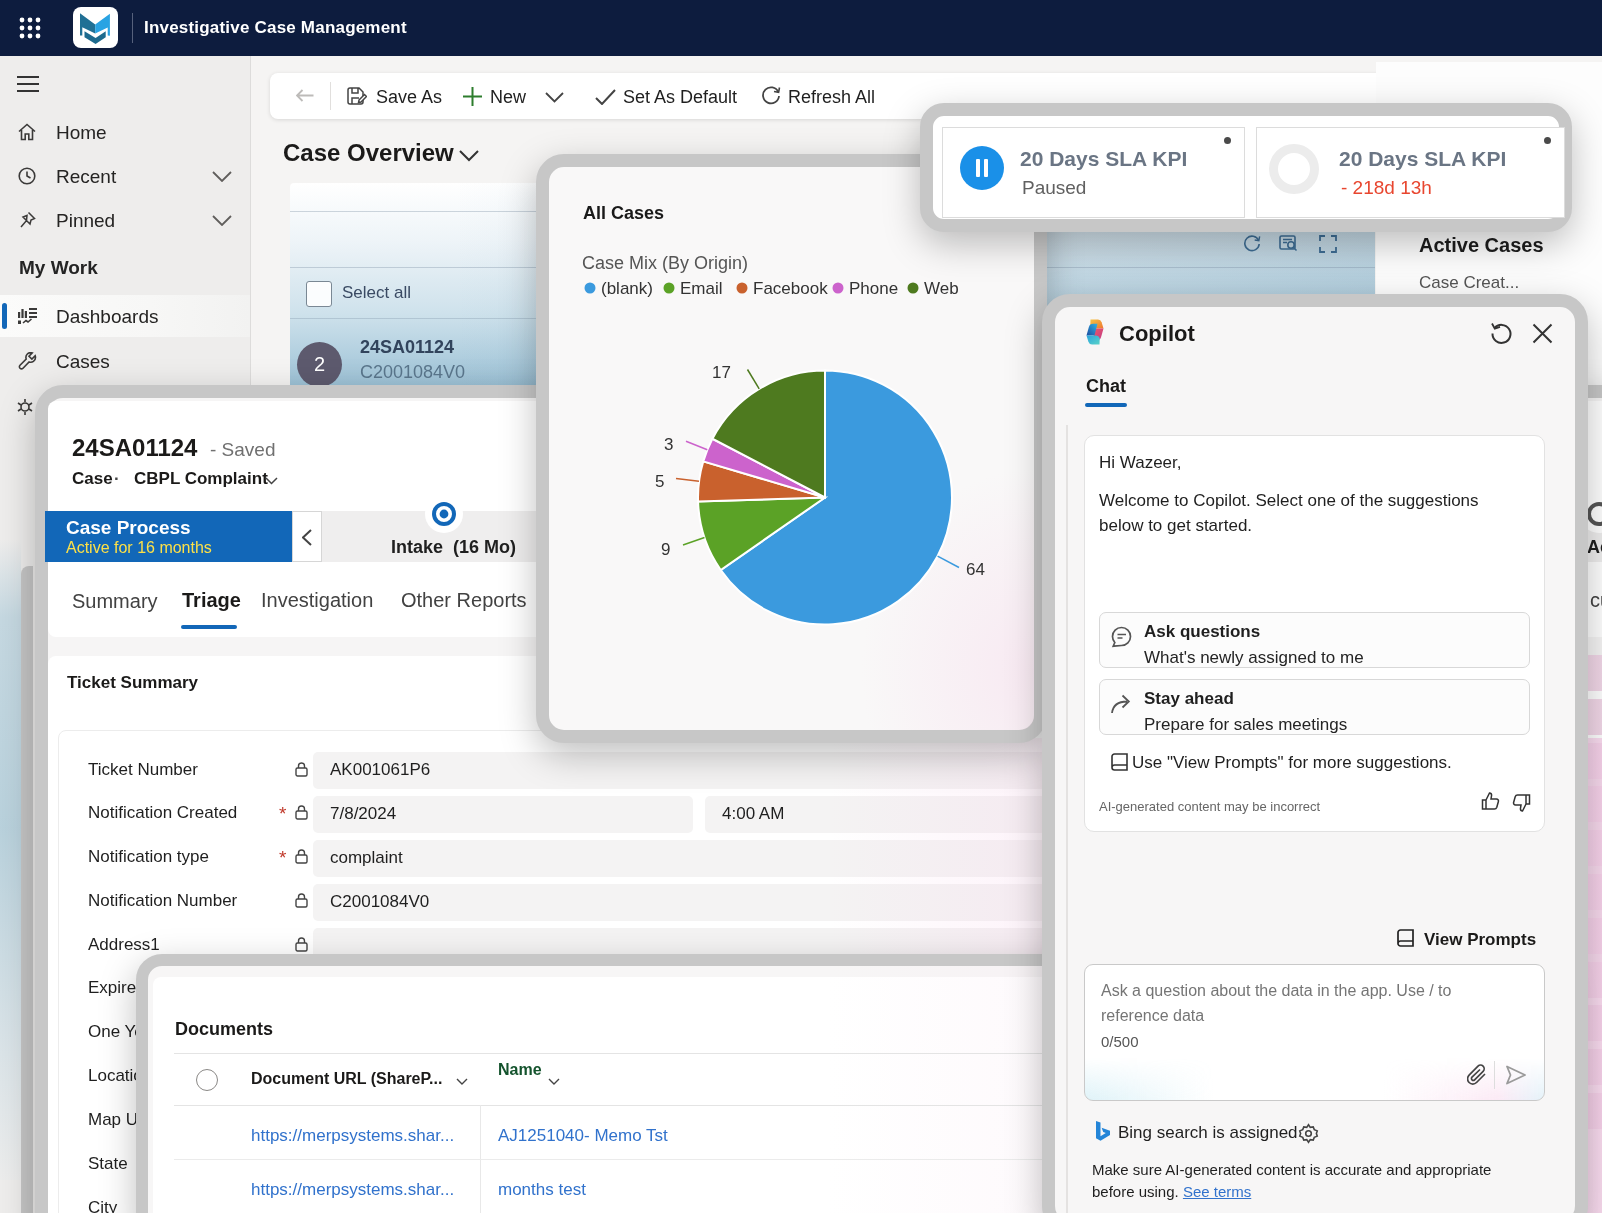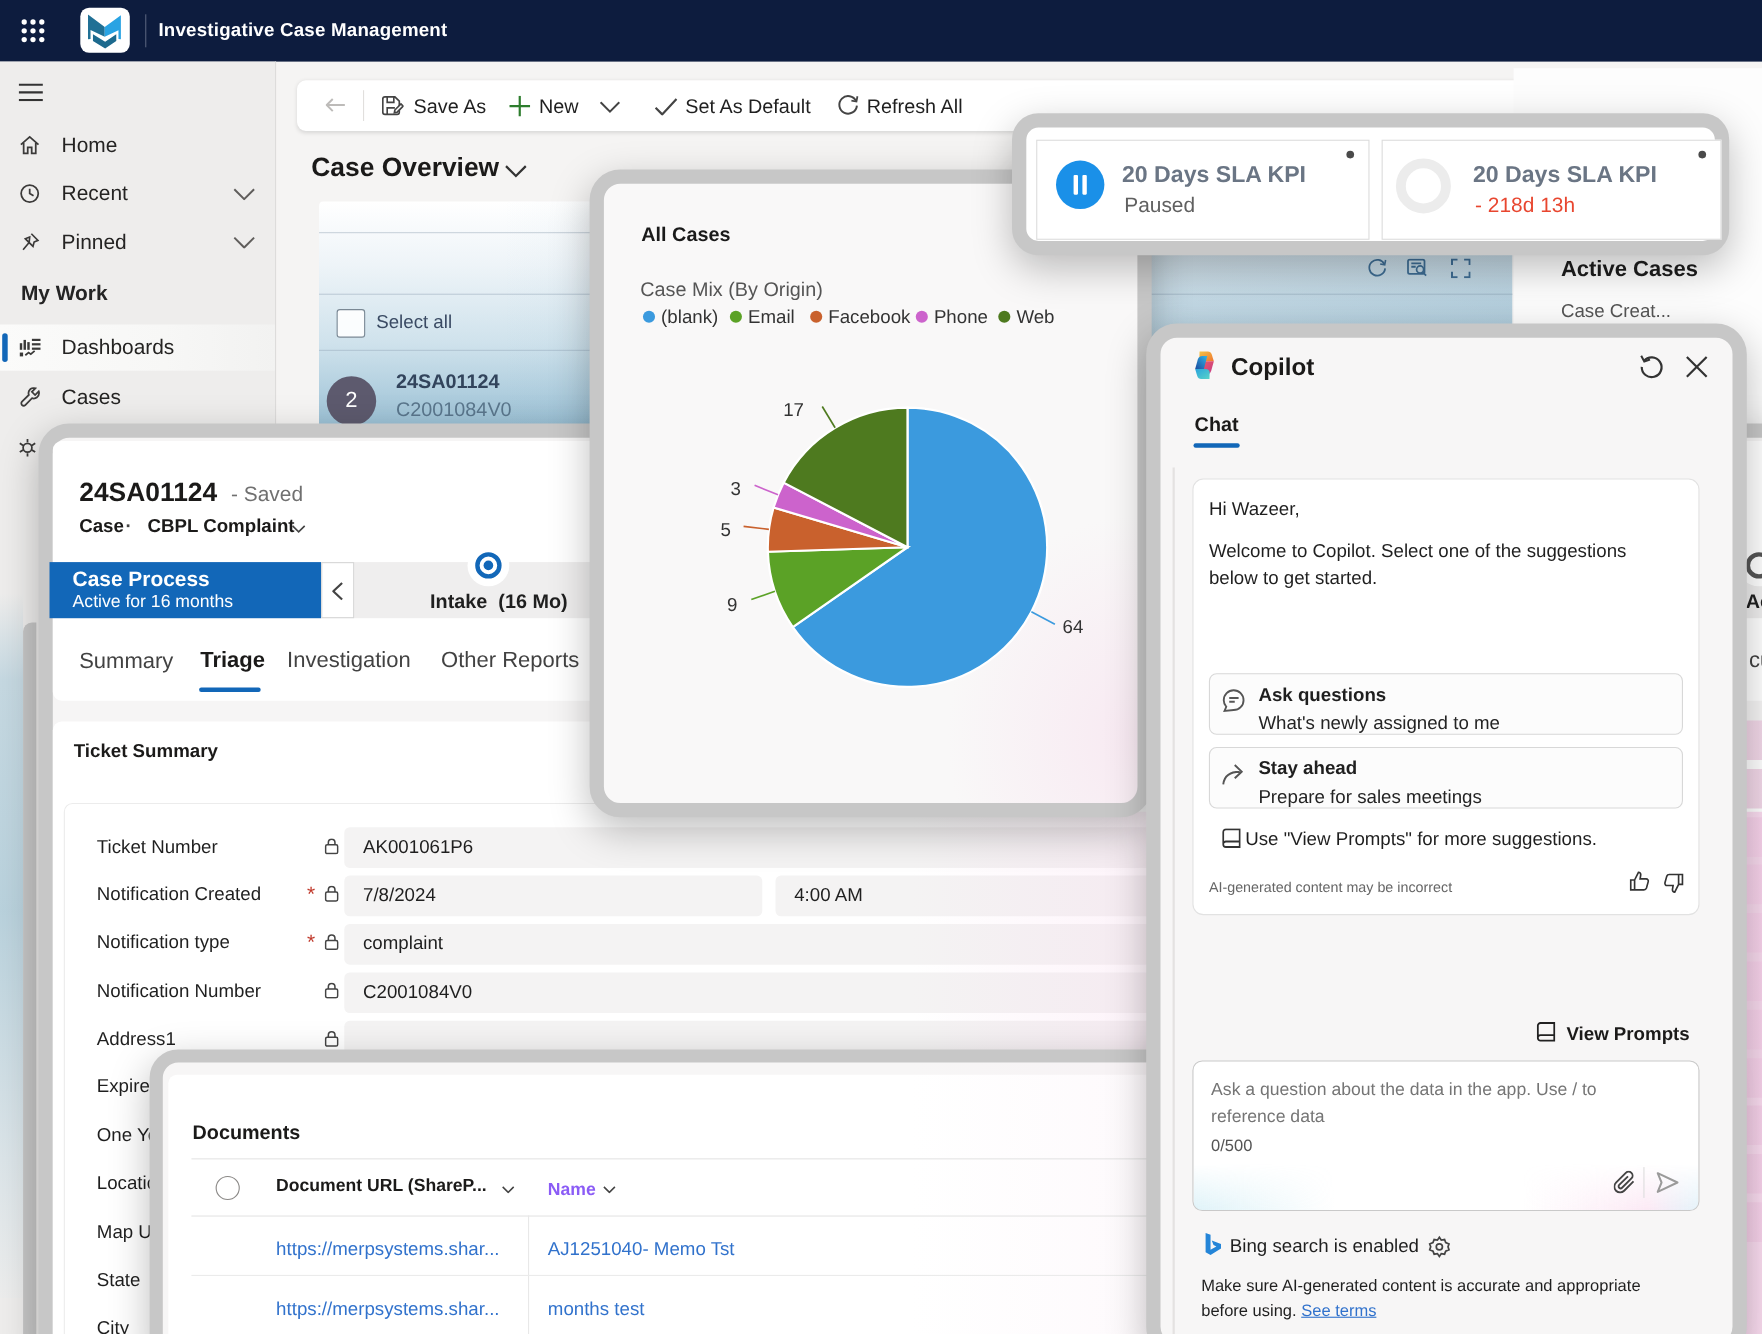--- a/index.html
+++ b/index.html
@@ -164,21 +164,21 @@
   <div style="position:absolute;left:24px;top:71px;font-size:17px;font-weight:bold;color:#1b1a19;">Case</div>
   <div style="position:absolute;left:66px;top:71px;font-size:17px;font-weight:bold;color:#444;">·</div>
   <div style="position:absolute;left:86px;top:71px;font-size:17px;font-weight:bold;color:#1b1a19;">CBPL Complaint</div>
   <svg style="position:absolute;left:217px;top:79px" width="13" height="8" viewBox="0 0 13 8" stroke="#444" stroke-width="1.5" fill="none">
       <path d="M1 1 L6.5 6.5 L12 1"></path>
     </svg>
 
   <div style="position:absolute;left:0px;top:113px;width:1574px;height:51px;background:#efeeee;"></div>
   <div style="position:absolute;left:-3px;top:113px;width:247px;height:51px;background:#1267b8;">
     <div style="position:absolute;left:21px;top:6px;font-size:19px;font-weight:bold;color:#fff;">Case Process</div>
-    <div style="position:absolute;left:21px;top:28px;font-size:16px;color:#ffffff;">Active for 16 months</div>
+    <div style="position:absolute;left:21px;top:28px;font-size:16px;color:#fde047;">Active for 16 months</div>
   </div>
   <div style="position:absolute;left:244px;top:113px;width:30px;height:51px;background:#fff;border:1px solid #d6d6d6;box-sizing:border-box;">
     <svg style="position:absolute;left:9px;top:17px" width="10" height="17" viewBox="0 0 10 17" stroke="#444" stroke-width="2" fill="none">
         <path d="M9 1 L1 8.5 L9 16"></path>
       </svg>
   </div>
 
   <div style="position:absolute;left:377px;top:97px;width:38px;height:38px;border-radius:50%;background:#fff;"></div>
   <svg style="position:absolute;left:383px;top:103px" width="26" height="26" viewBox="0 0 26 26">
     <circle cx="13" cy="13" r="10" fill="#fff" stroke="#1267b8" stroke-width="4"></circle>
@@ -324,21 +324,21 @@
 <div class="frame" style="left:136px;top:954px;width:1424px;height:290px;border-radius:26px;border-width:12px;background:#f7f6f6;">
   <div style="position:absolute;left:5px;top:11px;width:1395px;height:270px;background:#fff;border-radius:8px 0 0 0;"></div>
   <div style="position:absolute;right:0;top:0;width:720px;height:280px;background:linear-gradient(90deg,rgba(247,228,240,0),rgba(247,226,239,.6));"></div>
   <div style="position:absolute;left:27px;top:53px;font-size:18px;font-weight:bold;color:#1b1a19;">Documents</div>
   <div style="position:absolute;left:26px;top:87px;width:1374px;height:1px;background:#e4e4e4;"></div>
   <div style="position:absolute;left:48px;top:103px;width:22px;height:22px;border:1.5px solid #8a8886;border-radius:50%;background:#fff;box-sizing:border-box;"></div>
   <div style="position:absolute;left:103px;top:104px;font-size:16px;font-weight:bold;color:#1b1a19;">Document URL (ShareP...</div>
   <svg style="position:absolute;left:308px;top:112px" width="12" height="7" viewBox="0 0 12 7" stroke="#444" stroke-width="1.4" fill="none">
       <path d="M1 1 L6 6 L11 1"></path>
     </svg>
-  <div style="position:absolute;left:350px;top:107px;font-size:16px;font-weight:bold;color:#8b5cf6;">Name</div>
+  <div style="position:absolute;left:350px;top:95px;font-size:16px;font-weight:bold;color:#14532d;">Name</div>
   <svg style="position:absolute;left:400px;top:112px" width="12" height="7" viewBox="0 0 12 7" stroke="#444" stroke-width="1.4" fill="none">
       <path d="M1 1 L6 6 L11 1"></path>
     </svg>
   <div style="position:absolute;left:26px;top:139px;width:1374px;height:1px;background:#e4e4e4;"></div>
   <div style="position:absolute;left:332px;top:139px;width:1px;height:115px;background:#e8e8e8;"></div>
   <div style="position:absolute;left:103px;top:160px;font-size:17px;color:#3172cc;">https://merpsystems.shar...</div>
   <div style="position:absolute;left:350px;top:160px;font-size:17px;color:#3172cc;">AJ1251040- Memo Tst</div>
   <div style="position:absolute;left:26px;top:193px;width:1374px;height:1px;background:#ebebeb;"></div>
   <div style="position:absolute;left:103px;top:214px;font-size:17px;color:#3172cc;">https://merpsystems.shar...</div>
   <div style="position:absolute;left:350px;top:214px;font-size:17px;color:#3172cc;">months test</div>
@@ -430,20 +430,20 @@
     </svg>
     <div style="position:absolute;left:409px;top:96px;width:1px;height:28px;background:#ddd;"></div>
     <svg style="position:absolute;left:419px;top:99px" width="24" height="22" viewBox="0 0 24 22" stroke="#9a9a9a" stroke-width="1.8" fill="none" stroke-linejoin="round">
       <path d="M3 2.5 L21 11 L3 19.5 L6.5 11 Z"></path>
     </svg>
   </div>
 
   <svg style="position:absolute;left:40px;top:814px" width="16" height="22" viewBox="0 0 16 22">
     <path d="M1 0 L5.5 1.6 V15.2 L10.8 12.1 L8.2 10.9 L6.6 6.8 L15 9.8 V14.1 L5.5 19.8 L1 17.3 Z" fill="#2485d8"></path>
   </svg>
-  <div style="position:absolute;left:63px;top:816px;font-size:17px;color:#1f1f1f;">Bing search is enabled</div>
+  <div style="position:absolute;left:63px;top:816px;font-size:17px;color:#1f1f1f;">Bing search is assigned</div>
   <svg style="position:absolute;left:243px;top:816px" width="21" height="21" viewBox="0 0 24 24" stroke="#444" stroke-width="1.8" fill="none">
     <circle cx="12" cy="12" r="3.2"></circle>
     <path d="M12 2 l2 3 3.4 -0.6 1.2 3.2 3.4 1.4 -1 3 1 3 -3.4 1.4 -1.2 3.2 -3.4 -0.6 -2 3 -2 -3 -3.4 0.6 -1.2 -3.2 -3.4 -1.4 1 -3 -1 -3 3.4 -1.4 1.2 -3.2 3.4 0.6 Z"></path>
   </svg>
 
   <div style="position:absolute;left:37px;top:852px;font-size:15px;color:#1f1f1f;line-height:22px;">Make sure AI-generated content is accurate and appropriate<br>before using. <span style="color:#3172cc;text-decoration:underline;">See terms</span></div>
 </div>
 
 </body></html>

